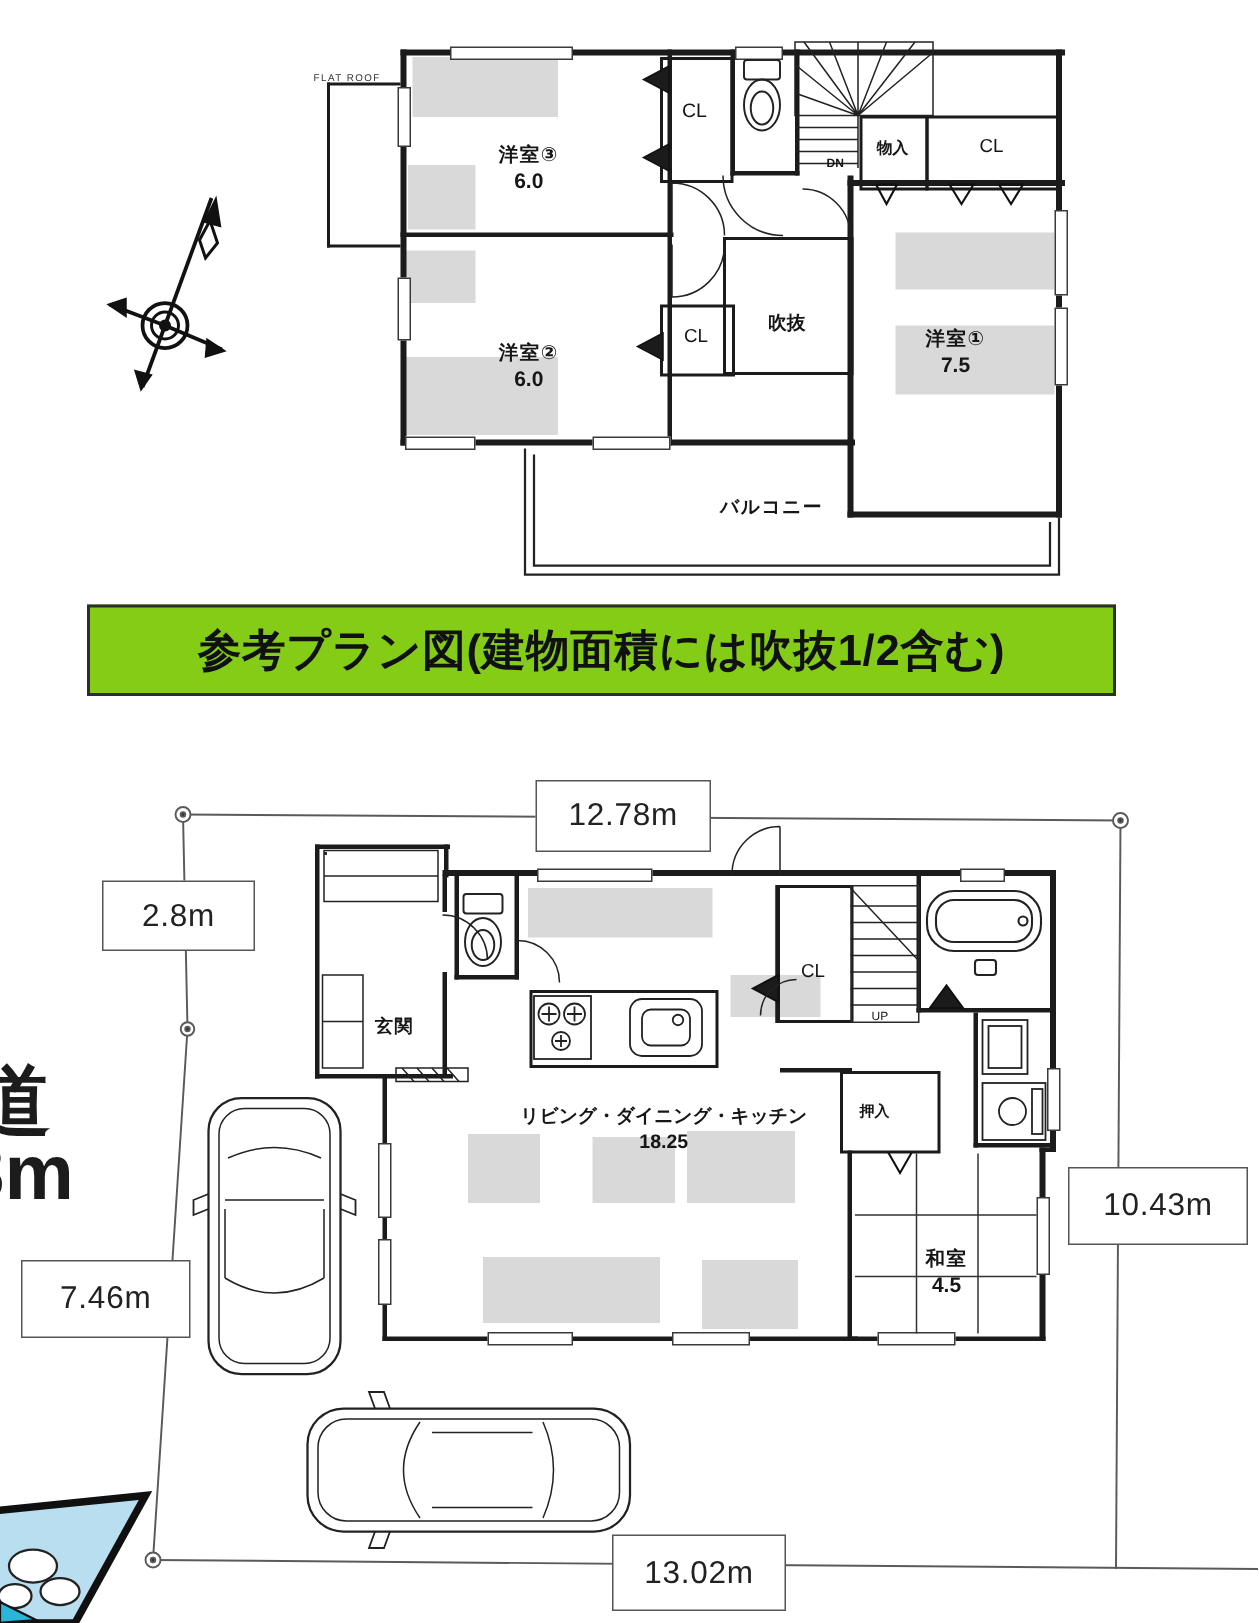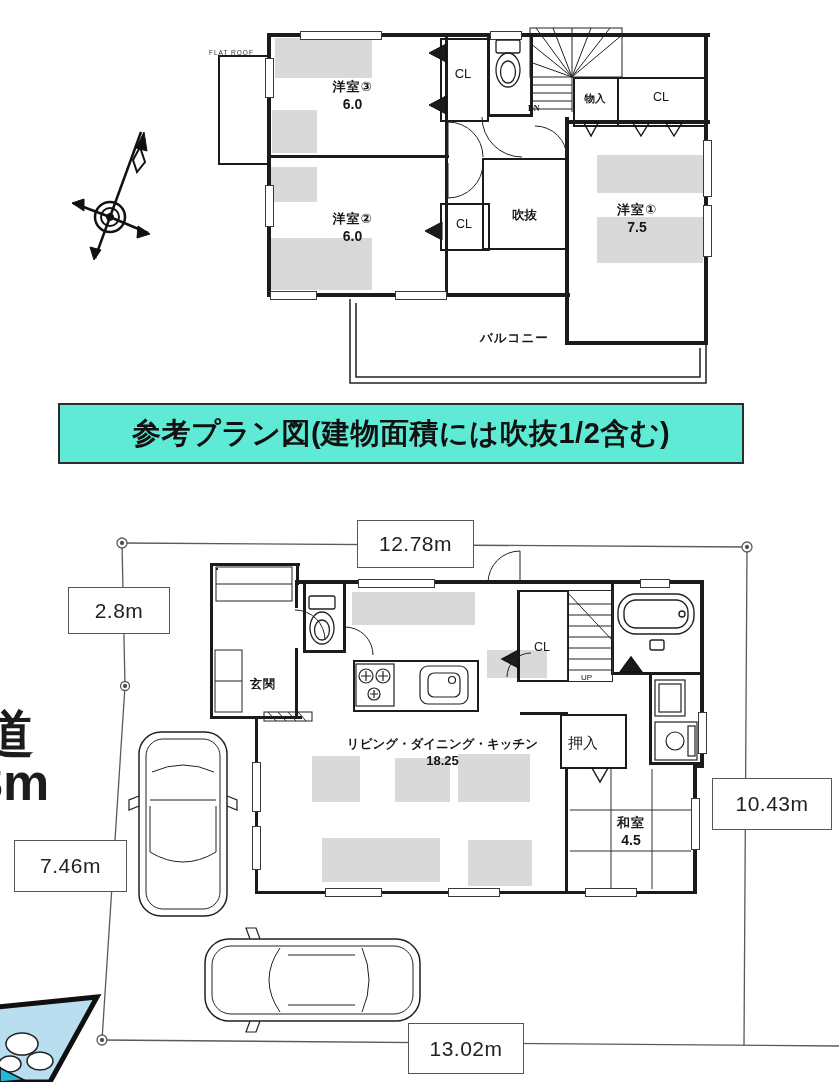--- a/index.html
+++ b/index.html
@@ -7,30 +7,30 @@
     position:relative;width:839px;height:1082px;background:#ffffff;
     overflow:hidden;font-family:"Liberation Sans","DejaVu Sans",sans-serif;color:#1d1d1d;
   }
   .wall{position:absolute;background:#1b1b1b;z-index:3;}
   .box{position:absolute;border:2px solid #1b1b1b;background:transparent;z-index:3;}
   .thinbox{position:absolute;border:1px solid #2a2a2a;background:transparent;z-index:3;}
   .hatch{position:absolute;background:#d9d9d9;z-index:1;}
   .win{position:absolute;background:#ffffff;border:1px solid #3a3a3a;z-index:4;}
   .lbl{position:absolute;z-index:6;color:#161616;white-space:nowrap;}
   .ctr{display:flex;flex-direction:column;align-items:center;justify-content:center;text-align:center;}
-  .roomname{font-size:13px;font-weight:700;letter-spacing:1px;}
+  .roomname{font-size:13px;font-weight:700;letter-spacing:1px;margin-top:16px;}
   .roomsize{font-size:14px;font-weight:700;}
   .dim{
     position:absolute;border:1.5px solid #555;background:#fff;z-index:7;
     display:flex;align-items:center;justify-content:center;
     font-size:21px;color:#222;letter-spacing:0.5px;
   }
   #title-band{
     position:absolute;left:58px;top:403px;width:682px;height:57px;z-index:7;
-    border:2px solid #2d2d2d;background:#5eead4;display:flex;align-items:center;justify-content:center;
+    border:2px solid #2d2d2d;background:#84cc16;display:flex;align-items:center;justify-content:center;
     font-size:29px;font-weight:800;letter-spacing:0.5px;color:#111;
   }
   #svg-layer{position:absolute;left:0;top:0;z-index:5;pointer-events:none;}
   .bigroad{position:absolute;z-index:2;font-weight:700;color:#1c1c1c;}
 </style>
 </head>
 <body>
 
 <div id="page">
 
@@ -47,35 +47,35 @@
   </div>
 
   <div class="lbl ctr" style="left:572px;top:201px;width:130px;">
     <span class="roomname">洋室①</span>
     <span class="roomsize">7.5</span>
   </div>
 
   <div class="lbl ctr" style="left:440px;top:66px;width:46px;font-size:13px;">CL</div>
   <div class="lbl ctr" style="left:573px;top:92px;width:44px;font-size:10.5px;font-weight:700;">物入</div>
   <div class="lbl ctr" style="left:617px;top:90px;width:88px;font-size:12.5px;">CL</div>
-  <div class="lbl" style="left:528px;top:104px;font-size:8px;font-weight:700;font-family:Liberation Serif, serif;">DN</div>
+  <div class="lbl" style="left:551px;top:104px;font-size:8px;font-weight:700;">DN</div>
   <div class="lbl ctr" style="left:482px;top:207px;width:85px;font-size:12.5px;font-weight:700;">吹抜</div>
   <div class="lbl ctr" style="left:440px;top:217px;width:48px;font-size:12.5px;">CL</div>
   <div class="lbl" style="left:480px;top:330px;font-size:12.5px;font-weight:700;letter-spacing:1px;">バルコニー</div>
 
   <div id="title-band">参考プラン図(建物面積には吹抜1/2含む)</div>
 
   <div class="lbl" style="left:250px;top:676px;font-size:12px;font-weight:700;letter-spacing:1px;">玄関</div>
   <div class="lbl ctr" style="left:335px;top:736px;width:215px;">
     <span style="font-size:12.5px;font-weight:700;">リビング・ダイニング・キッチン</span>
     <span style="font-size:13px;font-weight:700;">18.25</span>
   </div>
   <div class="lbl ctr" style="left:519px;top:640px;width:46px;font-size:12.5px;">CL</div>
   <div class="lbl" style="left:581px;top:673px;font-size:8px;font-weight:400;">UP</div>
-  <div class="lbl ctr" style="left:560px;top:734px;width:46px;font-size:15px;font-weight:400;">押入</div>
+  <div class="lbl ctr" style="left:560px;top:734px;width:46px;font-size:10px;font-weight:700;">押入</div>
   <div class="lbl ctr" style="left:572px;top:814px;width:118px;">
     <span class="roomname">和室</span>
     <span class="roomsize">4.5</span>
   </div>
 
   <div class="dim" style="left:357px;top:520px;width:115px;height:46px;">12.78m</div>
   <div class="dim" style="left:68px;top:587px;width:100px;height:45px;">2.8m</div>
   <div class="dim" style="left:14px;top:840px;width:111px;height:50px;">7.46m</div>
   <div class="dim" style="left:712px;top:778px;width:118px;height:50px;">10.43m</div>
   <div class="dim" style="left:408px;top:1023px;width:114px;height:49px;">13.02m</div>

